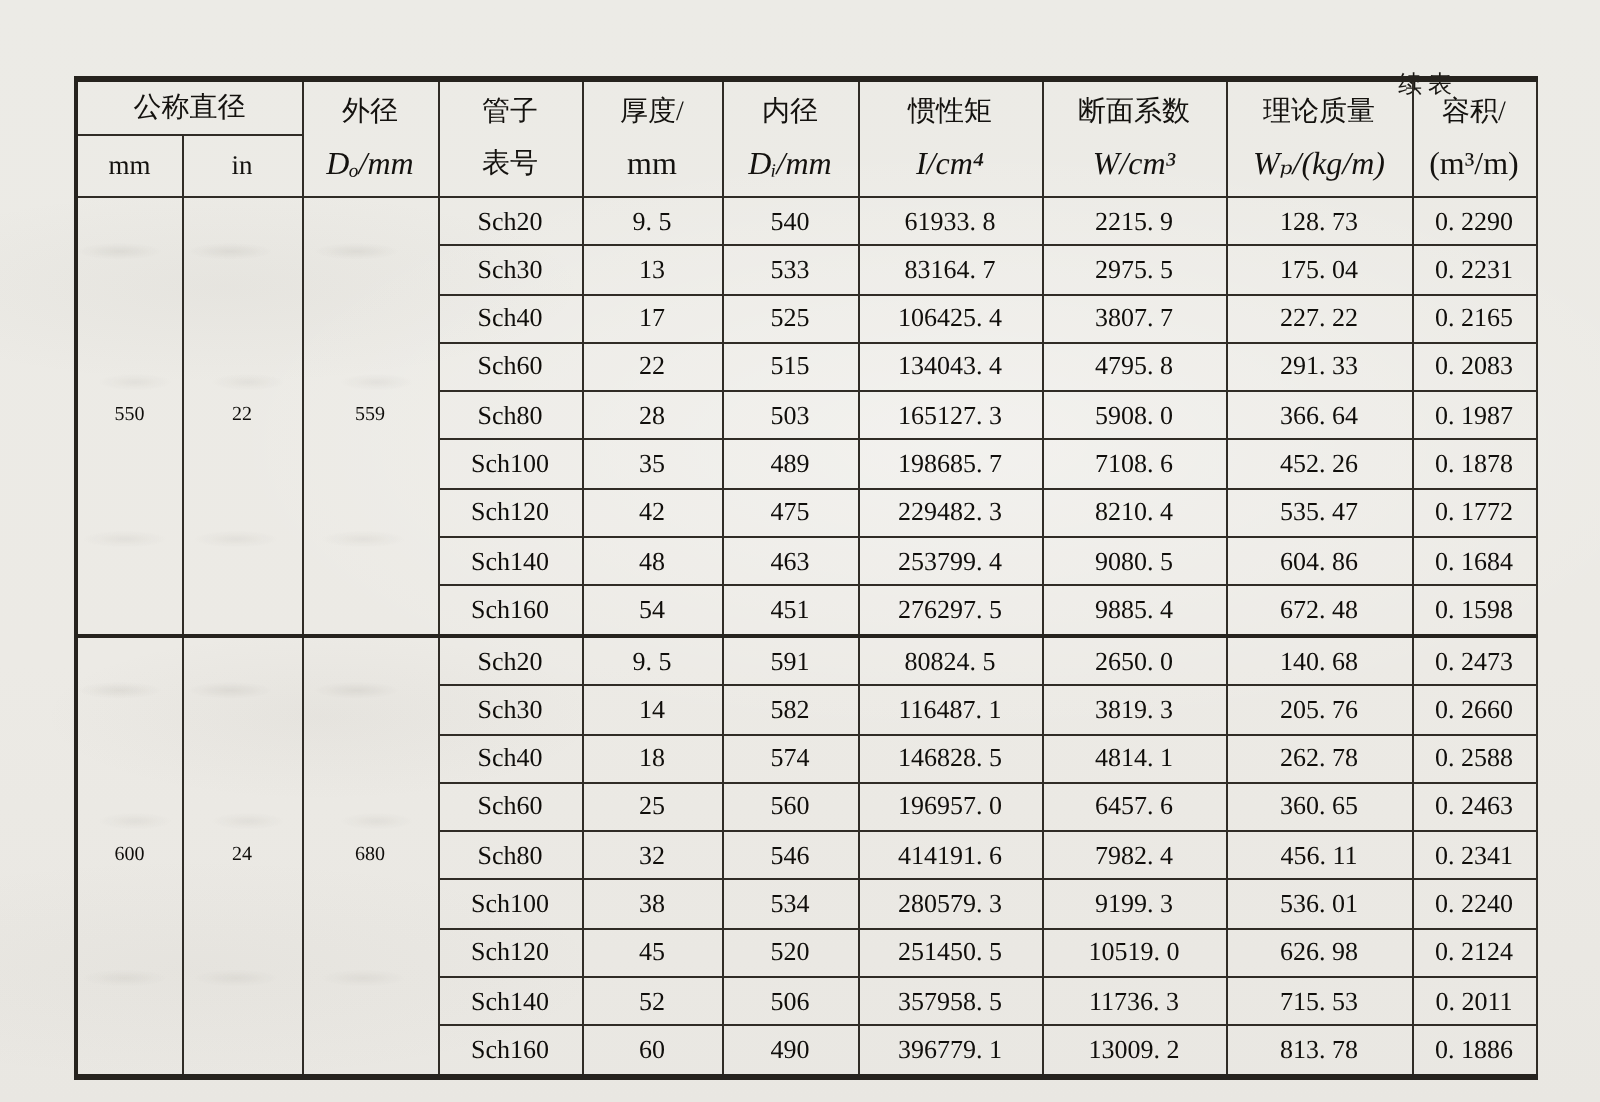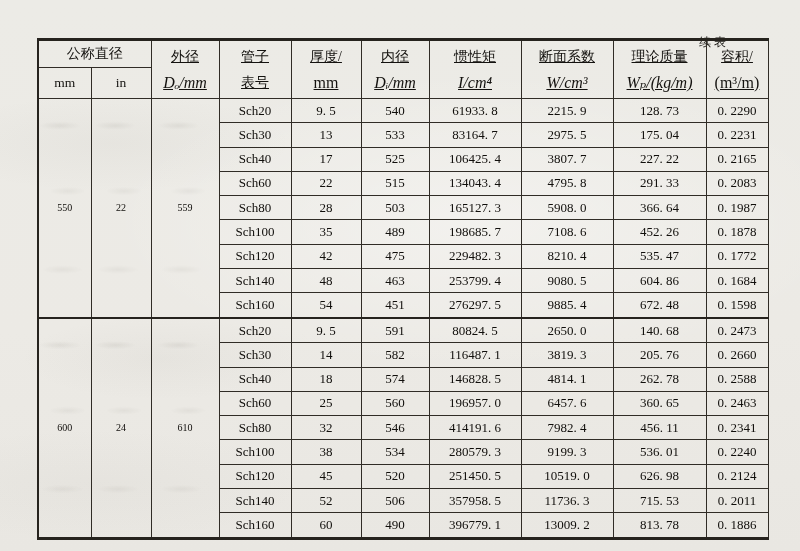--- a/index.html
+++ b/index.html
@@ -55,21 +55,21 @@
     vertical-align:middle;
     padding:0;
     font-size:13.5px;
     font-weight:normal;
     white-space:nowrap;
     overflow:hidden;
   }
   thead th{font-size:14px;}
   thead tr.hdr-top th.span2{height:26px;}
   thead tr.hdr-sub th{height:30px;font-size:13.5px;}
-  th .hl{line-height:26px;height:26px;text-decoration:underline;}
+  th .hl{line-height:26px;height:26px;}
   th .hl.sym{font-size:16px;}
   th .hl.it{font-style:italic;}
   tbody td{font-size:13px;color:#100e0b;}
   tbody td.merged{font-size:10px;}
   tbody.group-1 tr:first-child td{border-top:2.5px solid #26231e;}
   
   td.merged{
     background-image:
       radial-gradient(ellipse 30px 6px at 40% 12%, rgba(110,105,95,0.10), transparent 70%),
       radial-gradient(ellipse 26px 6px at 55% 42%, rgba(110,105,95,0.08), transparent 70%),
@@ -219,21 +219,21 @@
           <td>276297. 5</td>
           <td>9885. 4</td>
           <td>672. 48</td>
           <td>0. 1598</td>
         </tr>
       </tbody>
     <tbody class="group-1">
         <tr>
           <td rowspan="9" class="merged">600</td>
           <td rowspan="9" class="merged">24</td>
-          <td rowspan="9" class="merged">610</td>
+          <td rowspan="9" class="merged">680</td>
           <td>Sch20</td>
           <td>9. 5</td>
           <td>591</td>
           <td>80824. 5</td>
           <td>2650. 0</td>
           <td>140. 68</td>
           <td>0. 2473</td>
         </tr>
         <tr>
           <td>Sch30</td>

